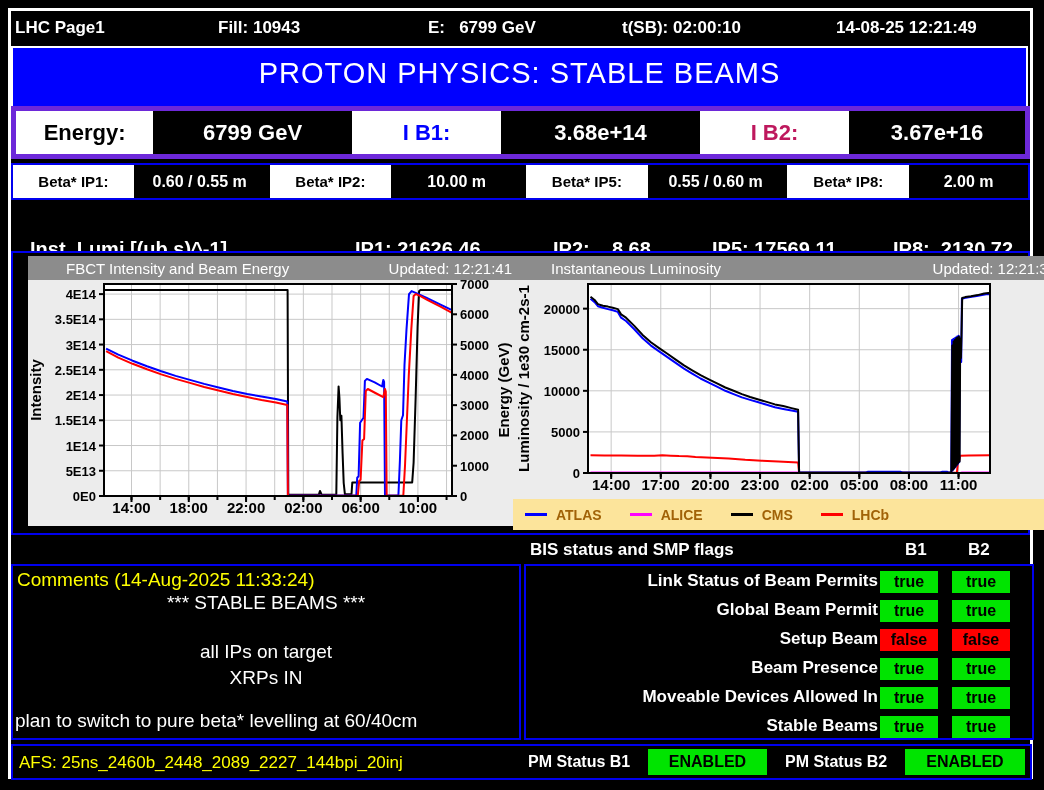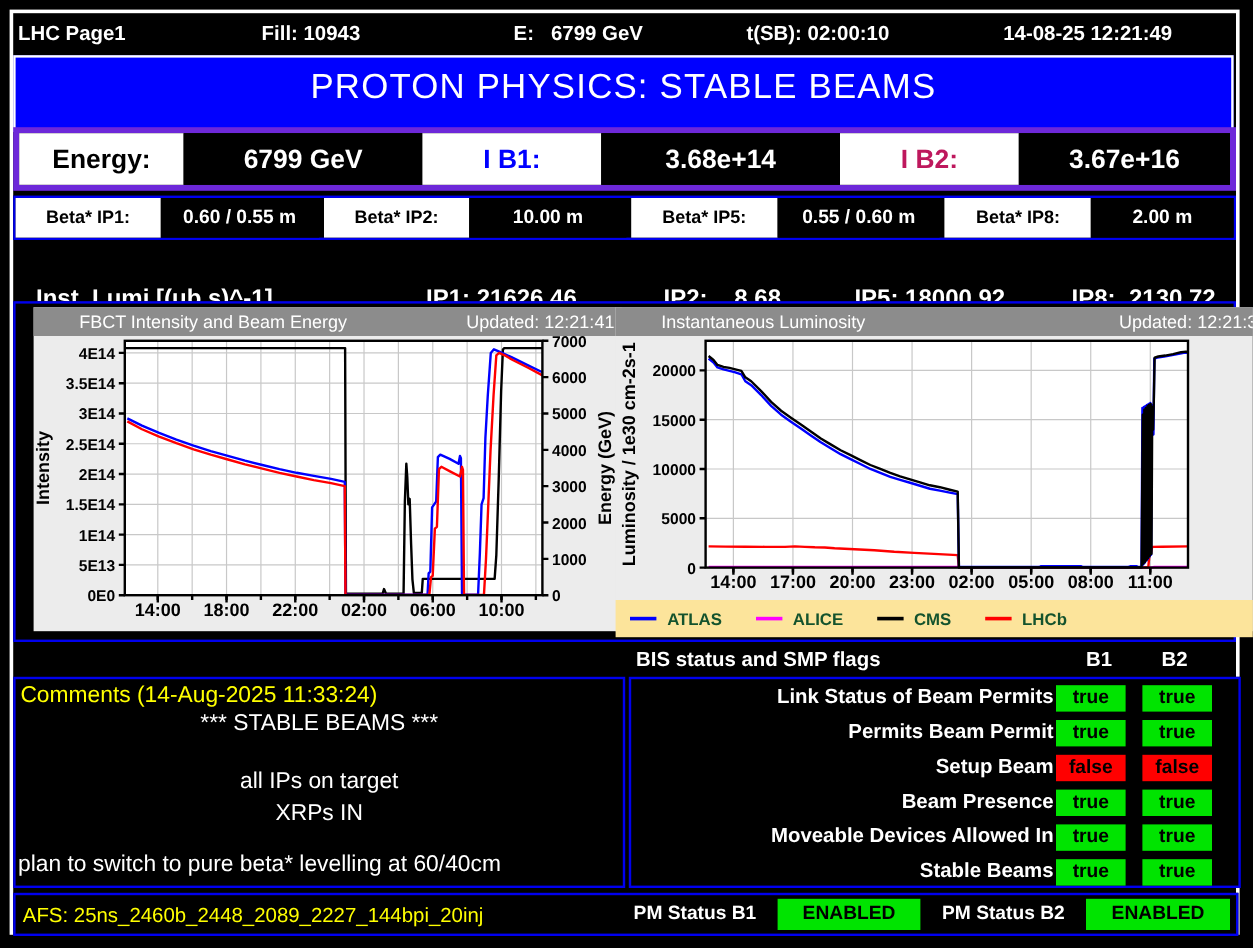--- a/index.html
+++ b/index.html
@@ -21,21 +21,21 @@
   .chartsbox{left:0px;top:240px;width:1019px;height:284px;border:2px solid #0000ee;box-sizing:border-box;background:#000;}
   .panel{position:absolute;top:3px;background:#ececec;}
   .panel.pl{left:15px;width:490px;height:270px;}
   .panel.pr{left:500px;width:549px;height:270px;}
   .panelhdr{height:24px;background:#8c8c8c;display:flex;justify-content:space-between;align-items:center;padding:0 6px;box-sizing:border-box;}
   .panelhdr span{color:#fff;font-size:15px;font-weight:normal;margin-left:32px;}
   svg text{font-family:"Liberation Sans",sans-serif;font-weight:bold;fill:#000;}
   .legend{height:31px;background:#fce49b;display:flex;align-items:center;padding-left:12px;gap:28px;}
   .legenditem{display:flex;align-items:center;gap:9px;}
   .legenditem .sample{width:22px;height:3px;}
-  .legenditem .lbl{color:#14532d;font-size:14px;font-weight:bold;}
+  .legenditem .lbl{color:#a16207;font-size:14px;font-weight:bold;}
   .bishdr span{position:absolute;top:529px;font-size:17px;font-weight:bold;}
   .comments{left:0px;top:553px;width:510px;height:176px;border:2px solid #0000ee;box-sizing:border-box;background:#000;}
   .comments .chdr{position:absolute;left:4px;top:3px;color:#ffff00;font-size:19px;white-space:pre;}
   .cline{position:absolute;width:100%;text-align:center;font-size:19px;color:#fff;white-space:pre;}
   .bisbox{left:513px;top:553px;width:510px;height:176px;border:2px solid #0000ee;box-sizing:border-box;background:#000;}
   .bisrow{position:absolute;left:0;width:100%;height:28px;}
   .bisrow .rlabel{position:absolute;left:0;top:3px;width:352px;text-align:right;font-size:17px;font-weight:bold;color:#fff;}
   .flag{position:absolute;top:3px;width:58px;height:22px;background:#00e400;color:#000;font-size:16px;font-weight:bold;text-align:center;line-height:22px;}
   .flag[data-state="false"]{background:#ff0000;}
   .flag.c1{left:354px;} .flag.c2{left:426px;}
@@ -78,21 +78,21 @@
     <div class="bcell lab" style="width:122px">Beta* IP5:</div>
     <div class="bcell val" style="width:136px">0.55 / 0.60 m</div>
     <div class="bcell lab" style="width:122px">Beta* IP8:</div>
     <div class="bcell val" style="width:119px;margin-right:0">2.00 m</div>
   </div>
 
   <div class="abs lumirow" style="left:0;top:0;width:100%;">
     <span style="left:19px">Inst. Lumi [(ub.s)^-1]</span>
     <span style="left:344px">IP1: 21626.46</span>
     <span style="left:542px">IP2:    8.68</span>
-    <span style="left:701px">IP5: 18000.92</span>
+    <span style="left:701px">IP5: 17569.11</span>
     <span style="left:882px">IP8:  2130.72</span>
   </div>
 
   <div class="abs chartsbox">
     <div class="panel pl">
       <div class="panelhdr">
         <span>FBCT Intensity and Beam Energy</span>
         <span>Updated: 12:21:41</span>
       </div>
       <svg id="chart-left" width="490" height="246">
@@ -278,21 +278,21 @@
     <div class="cline" style="top:144px;text-align:left;padding-left:2px">plan to switch to pure beta* levelling at 60/40cm</div>
   </div>
 
   <div class="abs bisbox">
     <div class="bisrow" style="top:2px">
       <span class="rlabel">Link Status of Beam Permits</span>
       <span class="flag c1" data-state="true">true</span>
       <span class="flag c2" data-state="true">true</span>
     </div>
     <div class="bisrow" style="top:31px">
-      <span class="rlabel">Permits Beam Permit</span>
+      <span class="rlabel">Global Beam Permit</span>
       <span class="flag c1" data-state="true">true</span>
       <span class="flag c2" data-state="true">true</span>
     </div>
     <div class="bisrow" style="top:60px">
       <span class="rlabel">Setup Beam</span>
       <span class="flag c1" data-state="false">false</span>
       <span class="flag c2" data-state="false">false</span>
     </div>
     <div class="bisrow" style="top:89px">
       <span class="rlabel">Beam Presence</span>

